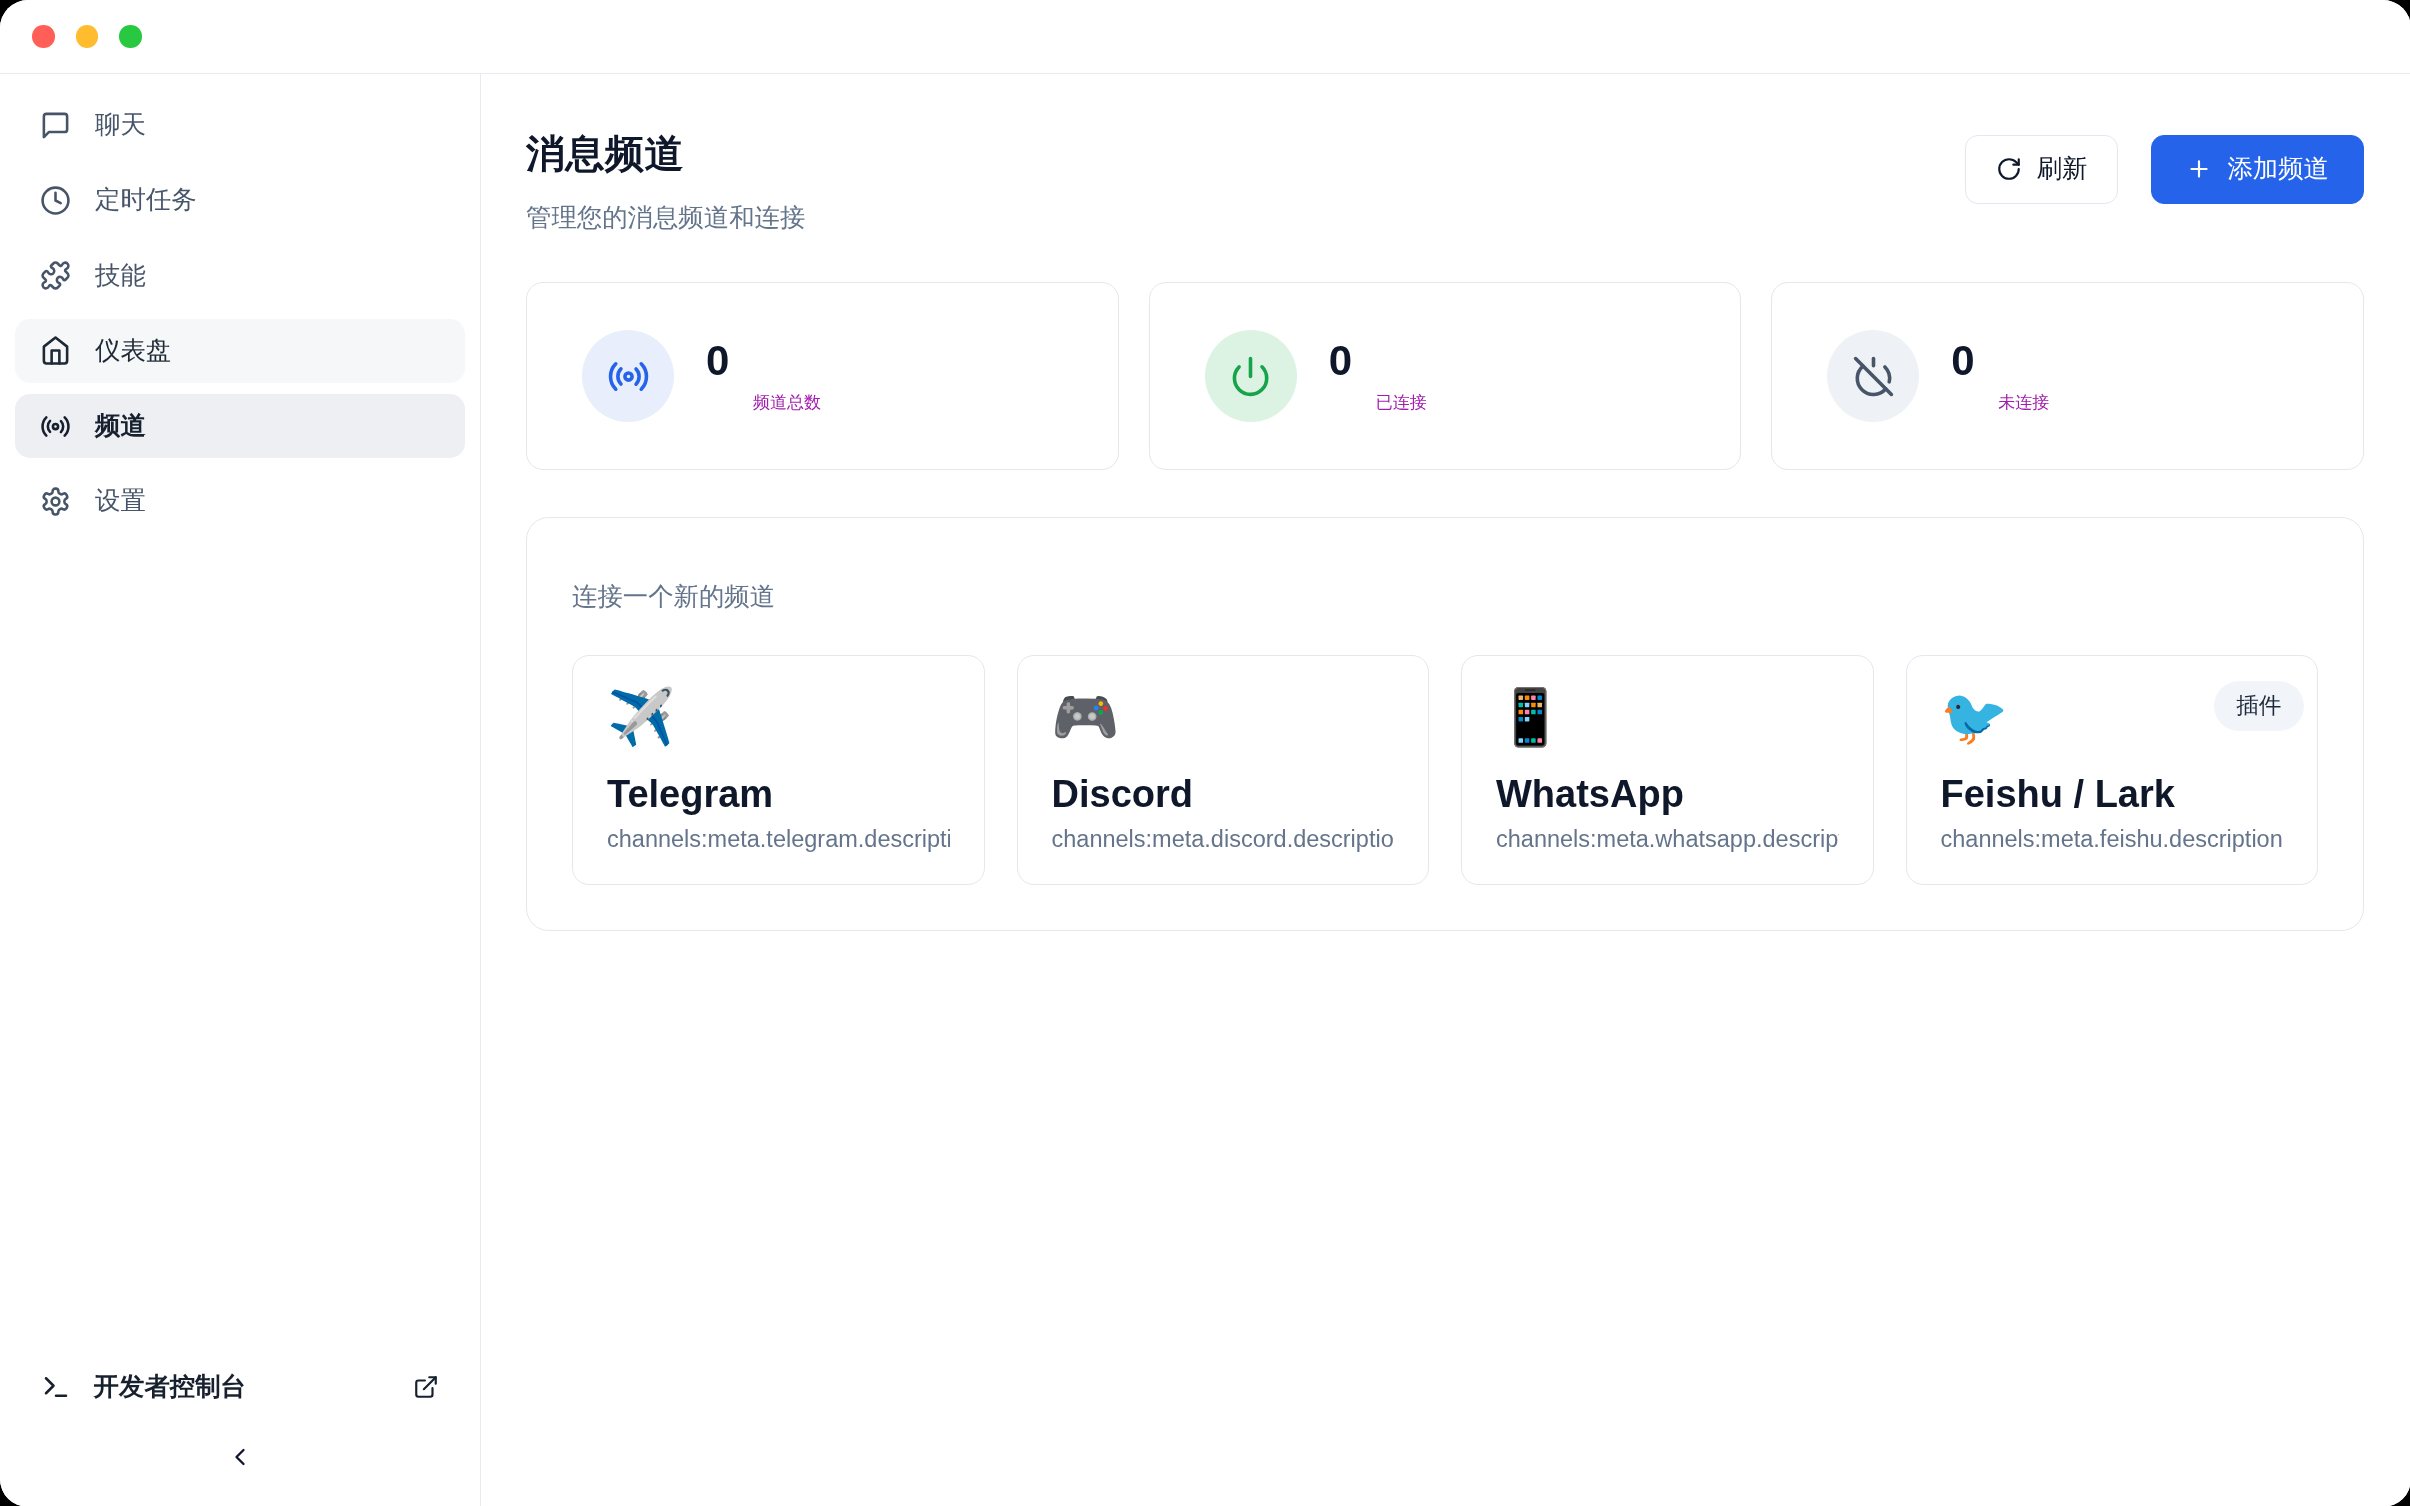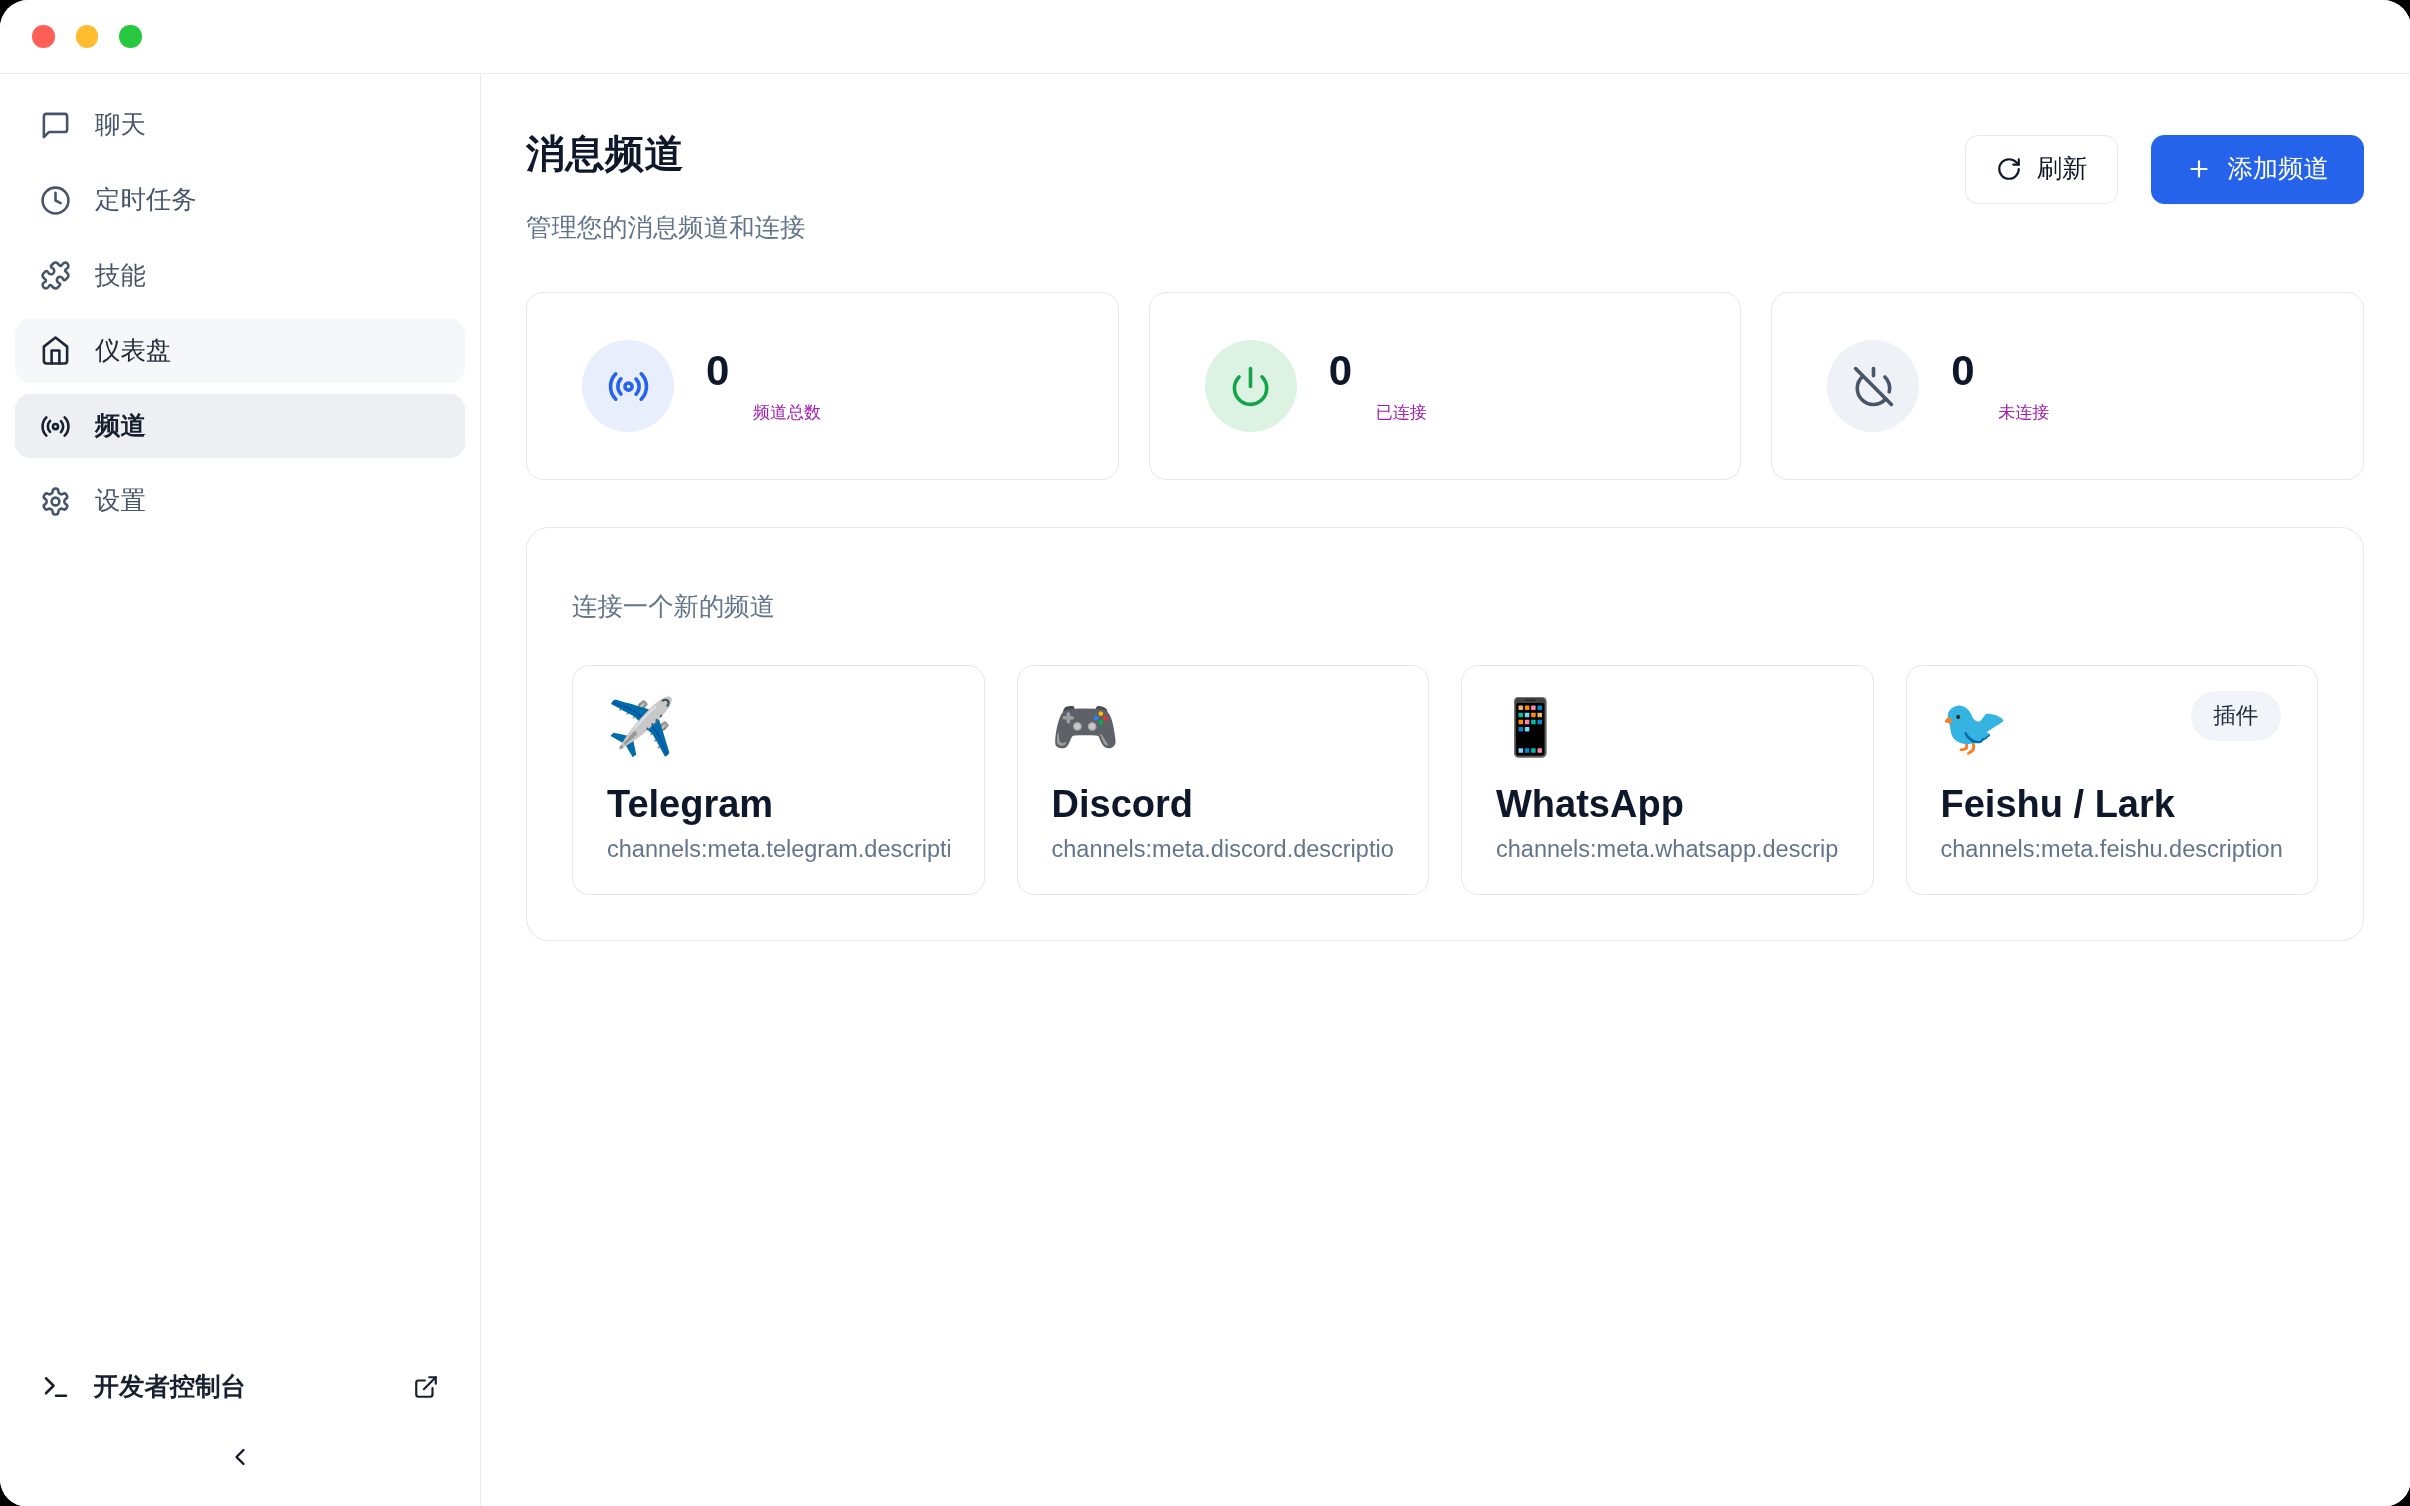--- a/index.html
+++ b/index.html
@@ -45,21 +45,21 @@
   }
   .dev-row .dev-icon{width:30px;height:30px;color:#16202e;}
   .dev-label{margin-left:22.6px;font-size:25.4px;font-weight:600;color:#16202e;flex:1;}
   .ext-icon{width:26px;height:26px;color:#16202e;}
   .collapse-row{display:flex;justify-content:center;margin:24.5px 0 36px 0;}
   .chevron{width:28px;height:28px;color:#0f172a;cursor:pointer;}
   
   .main{flex:1;box-sizing:border-box;padding:53px 47px 0 45px;background:#fff;min-width:0;}
   .page-header{display:flex;justify-content:space-between;align-items:flex-start;}
   h1{margin:0;font-size:39px;font-weight:700;color:#0f172a;letter-spacing:0.5px;}
-  .subtitle{margin:30px 0 0 0;font-size:25.4px;color:#64748b;}
+  .subtitle{margin:20px 0 0 0;font-size:25.4px;color:#64748b;}
   .header-actions{display:flex;gap:33px;margin-top:7.5px;}
   .btn{
     height:69px;display:inline-flex;align-items:center;gap:15px;border-radius:13px;
     font-size:25.4px;font-family:inherit;cursor:pointer;padding:0 30px;
   }
   .btn-icon{width:26px;height:26px;}
   .btn-outline{background:#fff;border:0.9px solid #e2e8f0;color:#0f172a;font-weight:500;}
   .btn-primary{background:#2563eb;border:0.9px solid #2563eb;color:#fff;font-weight:500;padding:0 34px;}
   
   .stats{margin-top:47px;display:grid;grid-template-columns:repeat(3,1fr);gap:30px;}
@@ -87,21 +87,21 @@
     position:relative;height:230px;border:0.9px solid #e3e8ef;border-radius:17px;background:#fff;
     padding:34px 34px 0 34px;box-sizing:border-box;cursor:pointer;overflow:hidden;
   }
   .emoji{font-size:55px;line-height:1;display:block;}
   .channel-name{margin-top:30px;font-size:38px;font-weight:600;color:#0f172a;line-height:38px;}
   .channel-desc{
     margin-top:11.3px;font-size:23.5px;color:#64748b;line-height:28px;
     white-space:nowrap;overflow:hidden;
   }
   .badge{
-    position:absolute;top:24.5px;right:36px;background:#f1f5f9;color:#1e293b;
+    position:absolute;top:24.5px;right:13px;background:#f1f5f9;color:#1e293b;
     font-size:22.6px;font-weight:500;border-radius:941px;padding:9.4px 22.6px;
   }
 </style>
 </head>
 <body>
 
 <div class="window">
 
   <div class="titlebar">
     <span class="light red"></span>

